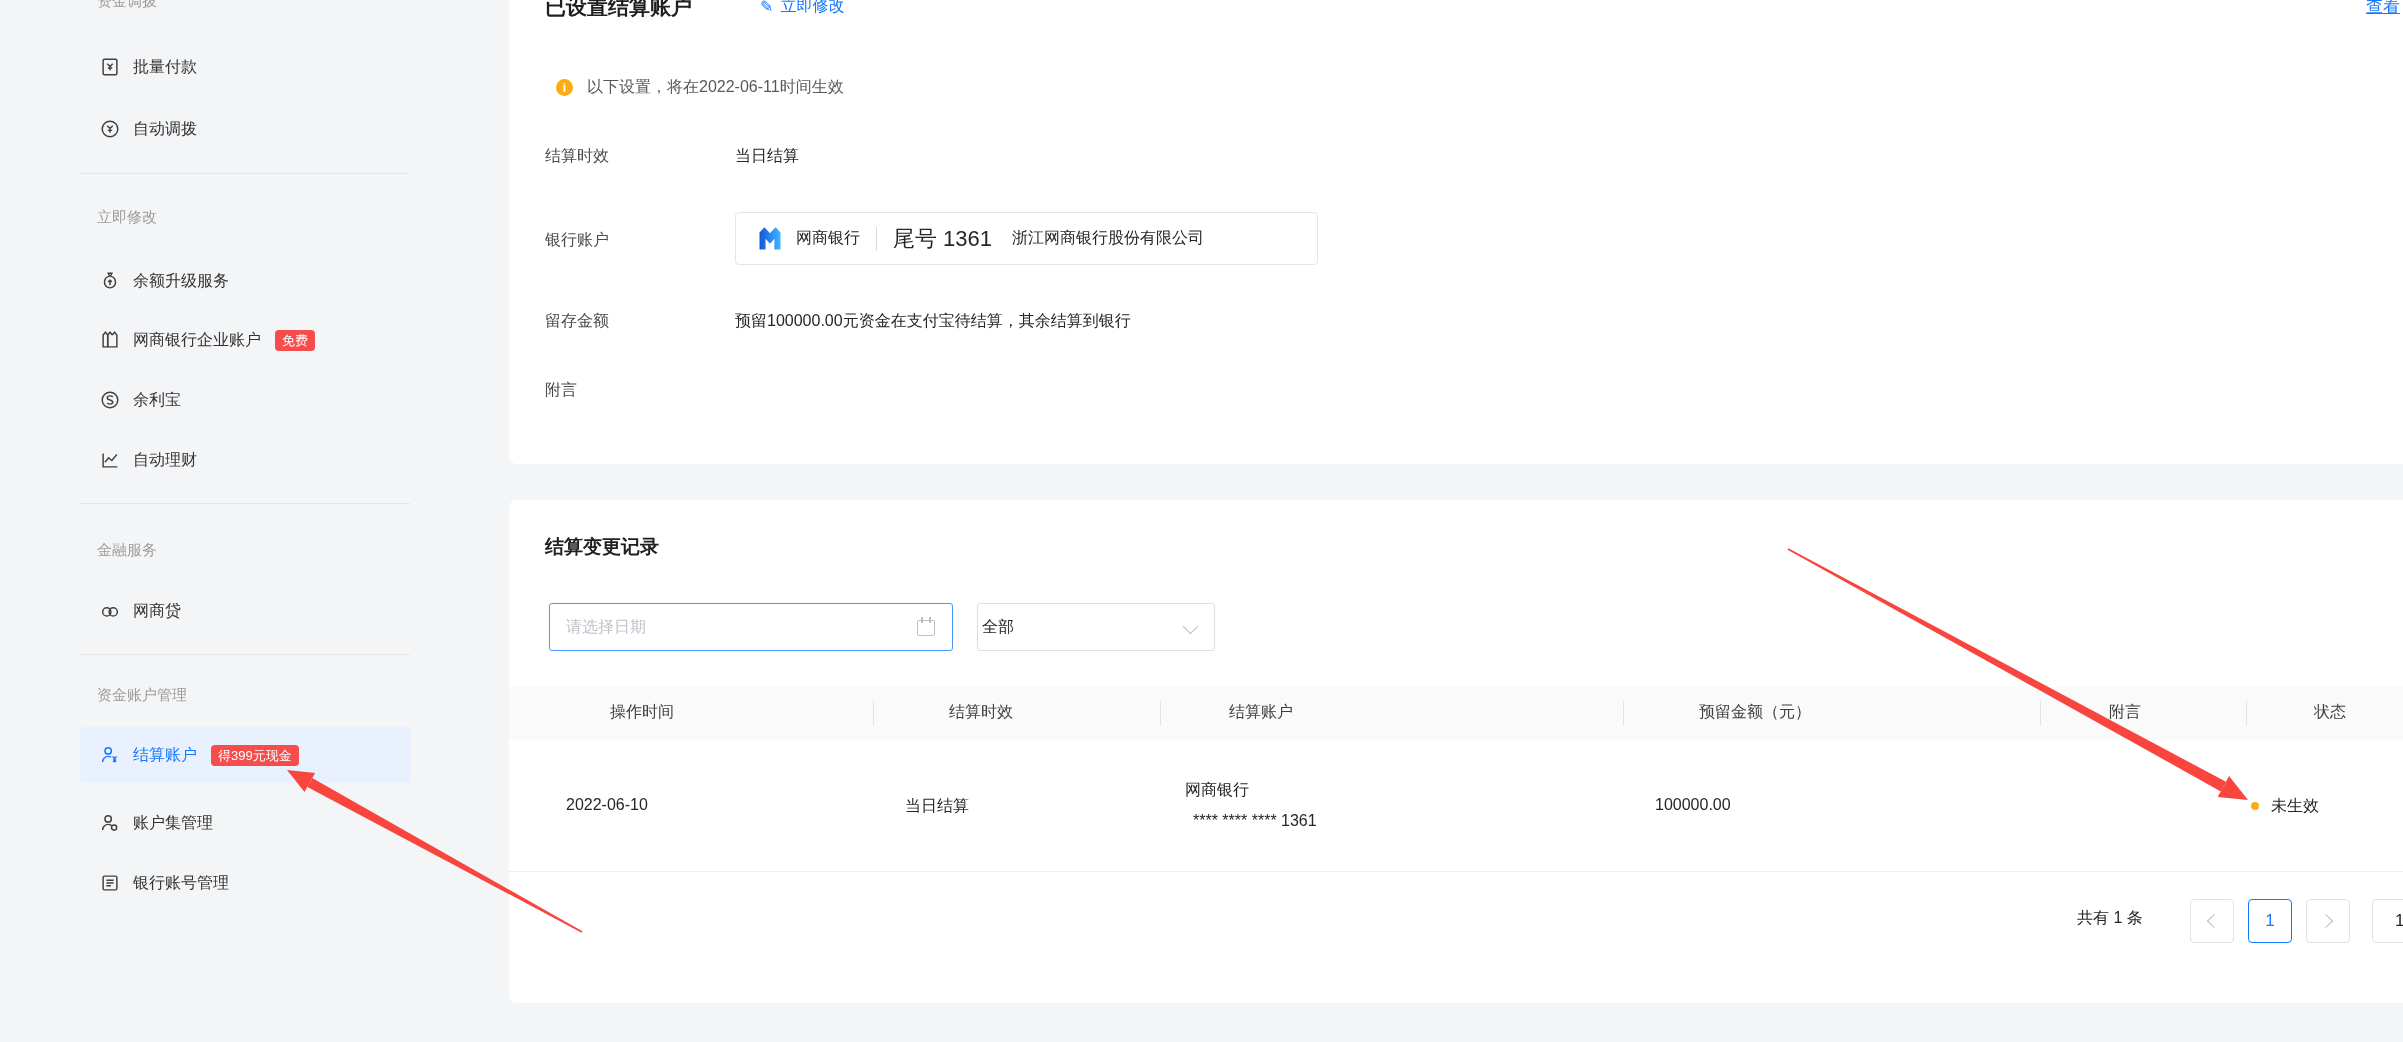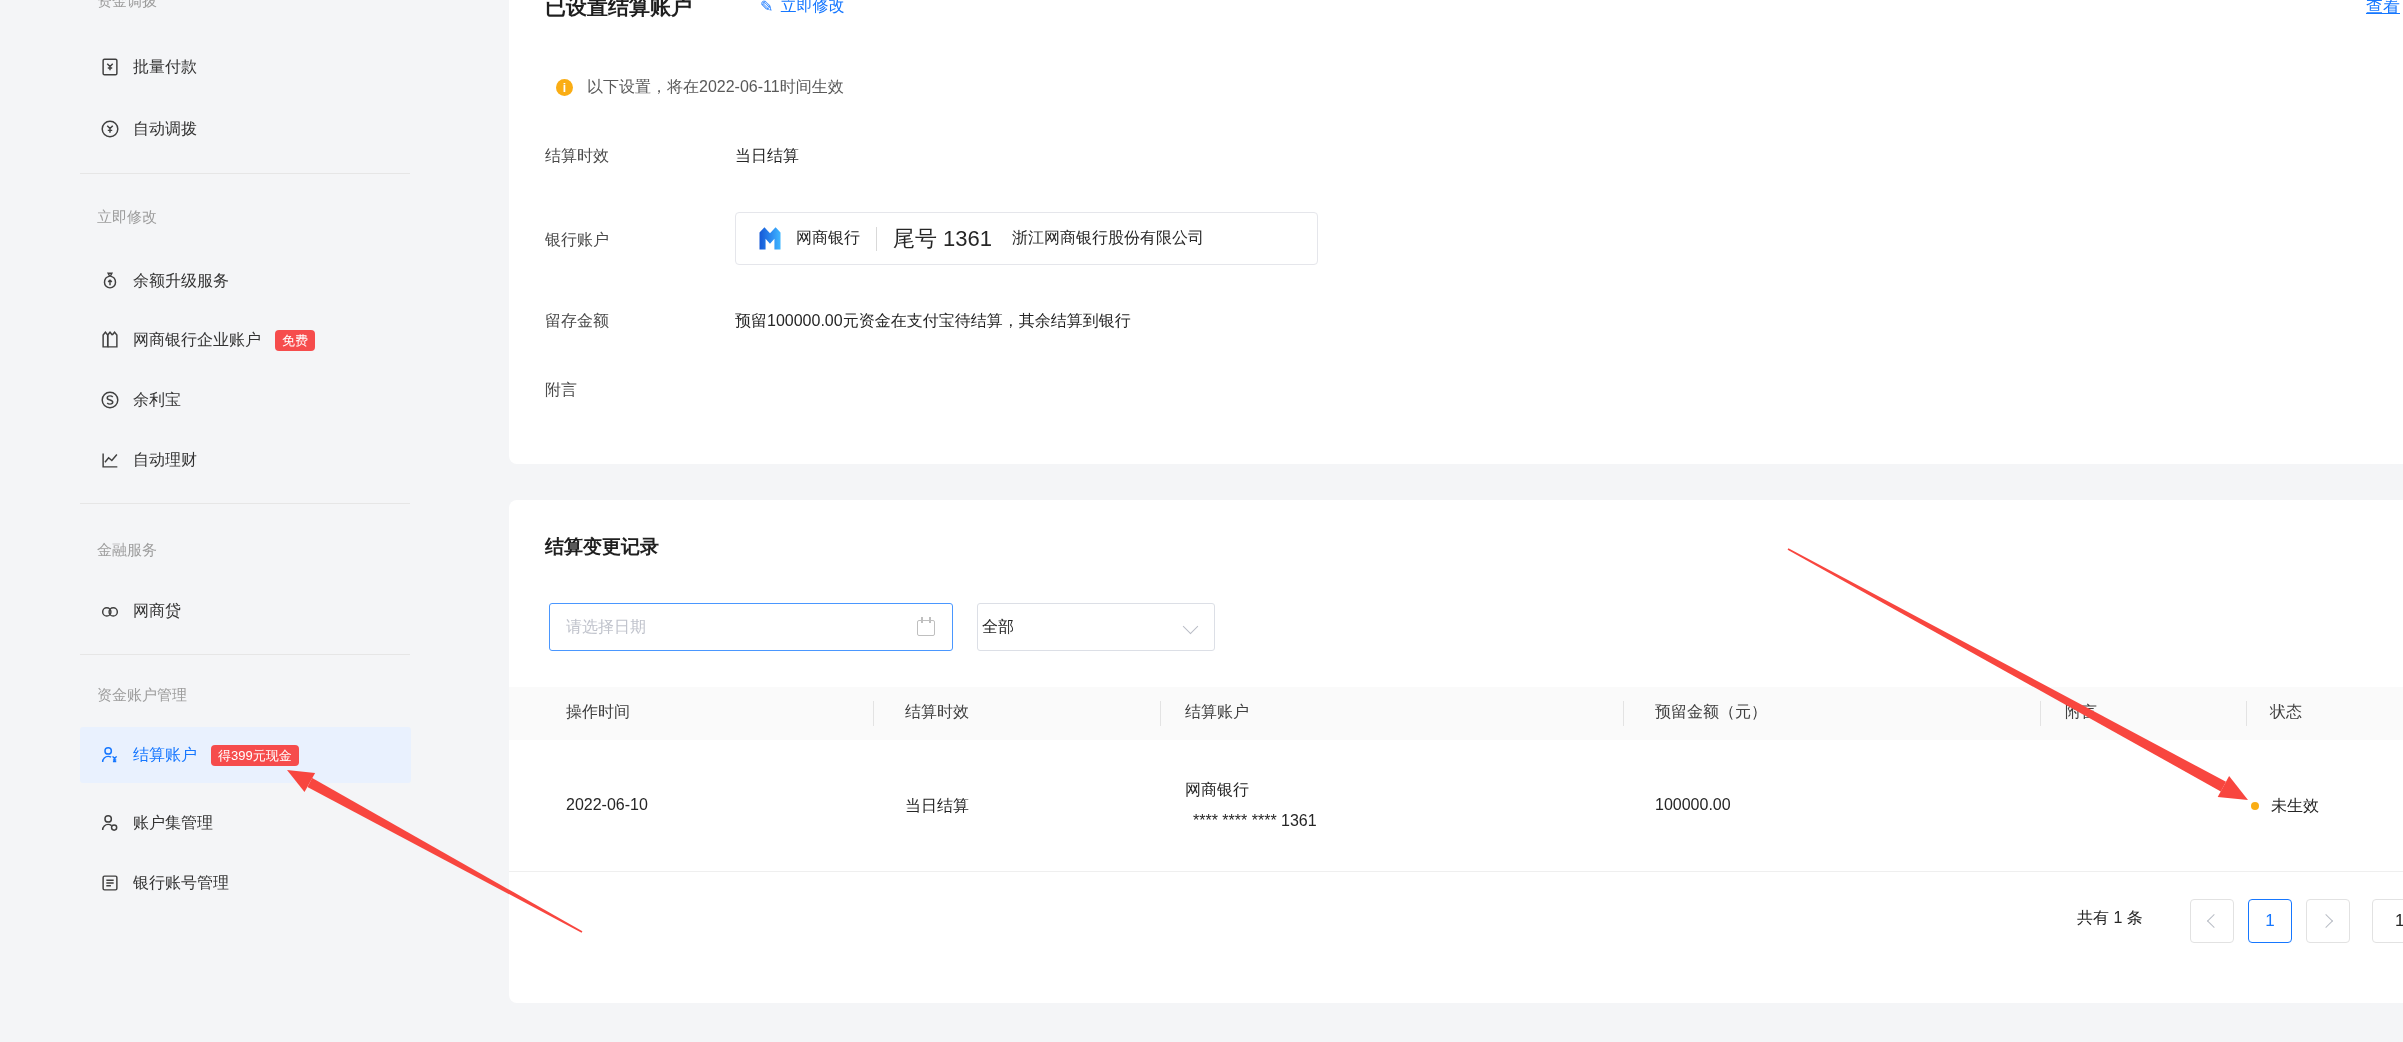--- a/index.html
+++ b/index.html
@@ -68,21 +68,21 @@
   .calendar-icon .cal-body { position:absolute; left:0; top:3px; width:18px; height:16px; border:1.6px solid #bfbfbf; border-radius:2px; }
   .calendar-icon .cal-leg { position:absolute; top:0; width:1.6px; height:6px; background:#bfbfbf; }
   .select-box {
     position:absolute; left:468px; top:103px; width:238px; height:48px;
     border:1px solid #dcdfe6; border-radius:3px; background:#fff;
     display:flex; align-items:center; padding:0 4px; font-size:16px; color:#262626; cursor:pointer;
   }
   .chev { width:11px; height:11px; border-right:1.6px solid #b9bdc6; border-bottom:1.6px solid #b9bdc6; }
   .chev-down { position:absolute; right:18px; top:17px; transform:rotate(45deg); }
   .table-header { position:absolute; left:0; top:187px; width:1894px; height:53px; background:#fafafa; }
-  .th { position:absolute; top:15px; font-size:16px; color:#404040; white-space:nowrap; }
+  .th { position:absolute; top:15px; font-size:16px; color:#404040; white-space:nowrap;margin-left:44px; }
   .th-sep { position:absolute; top:14px; width:1px; height:25px; background:#e3e3e3; }
   .table-row { position:absolute; left:0; top:240px; width:1894px; height:132px; border-bottom:1px solid #efefef; }
   .td { position:absolute; font-size:16px; color:#262626; white-space:nowrap; }
   .status-dot { position:absolute; width:8px; height:8px; border-radius:50%; background:#faad14; }
   
   .total-label { position:absolute; left:1568px; top:408px; width:92px; font-size:16px; color:#262626; text-align:left; white-space:nowrap; }
   .pg-btn {
     position:absolute; top:399px; width:44px; height:44px; background:#fff;
     border:1px solid #e2e2e2; border-radius:4px; display:flex; align-items:center; justify-content:center;
     font-size:17px; cursor:pointer;

